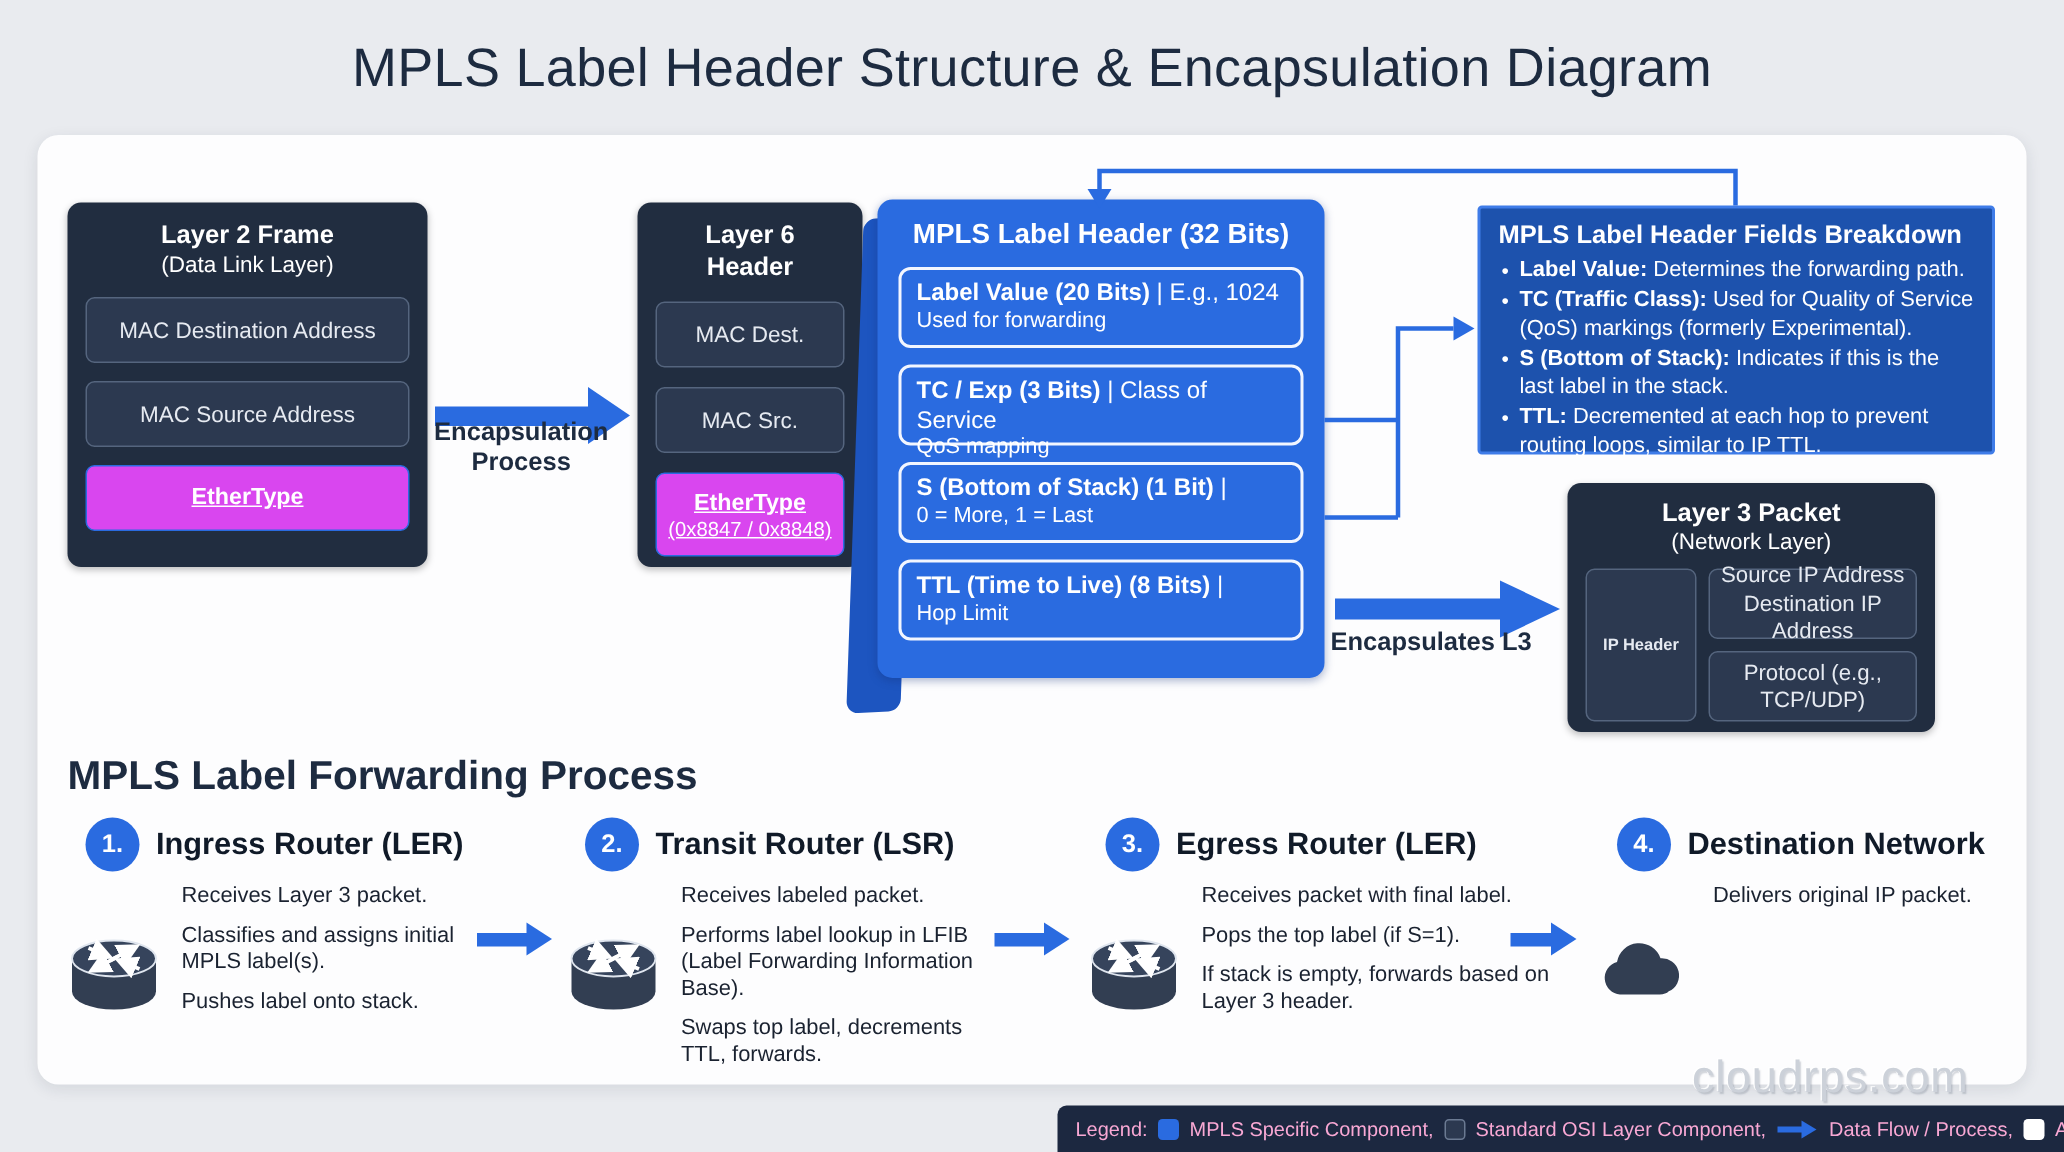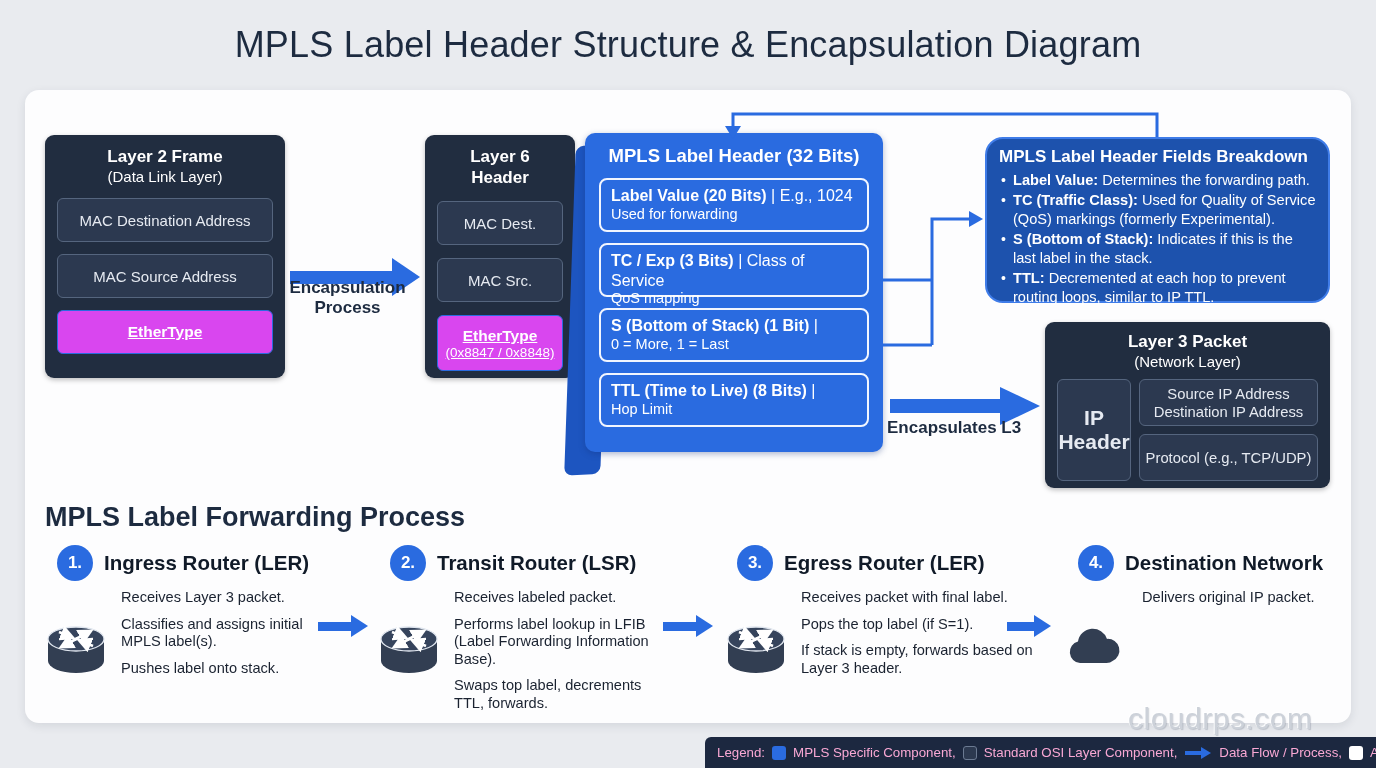--- a/index.html
+++ b/index.html
@@ -64,32 +64,32 @@
   .mpls-field {
     border:2px solid #f2f6ff; border-radius:8px; padding:6px 10px 7px 10px;
     margin-bottom:11px; height:54px;
   }
   .mpls-field .l1 { font-size:16px; line-height:1.22; }
   .mpls-field .l1 b { font-weight:bold; }
   .mpls-field .l2 { font-size:14.5px; line-height:1.2; }
   
   .breakdown {
     position:absolute; left:960px; top:47px; width:345px; height:166px;
-    background:#1d52ad; border:2px solid #3f7ce8; border-radius:18px;
+    background:#1d52ad; border:2px solid #3f7ce8; border-radius:3px;
     color:#fff; padding:8px 12px 6px 12px;
   }
   .breakdown-title { font-size:17px; font-weight:bold; margin-bottom:4px; }
   .breakdown ul { list-style:none; }
   .breakdown li { font-size:14.6px; line-height:1.34; padding-left:14px; position:relative; }
   .breakdown li::before { content:"•"; position:absolute; left:2px; top:0; font-size:14px; }
   .breakdown li b { font-weight:bold; }
   
-  .l3packet { left:1020px; top:232px; width:285px; height:166px; padding:10px 12px; }
+  .l3packet { left:1020px; top:232px; width:245px; height:166px; padding:10px 12px; }
   .l3row { display:flex; gap:8px; margin-top:8px; }
-  .ipheader-box { width:74px; height:102px; font-weight:bold; font-size:21px; }
+  .ipheader-box { width:74px; height:102px; font-weight:bold; font-size:11px; }
   .l3col { display:flex; flex-direction:column; gap:8px; flex:1; }
   .l3col .slate-item { height:47px; font-size:14.8px; line-height:1.25; }
   
   .connectors { position:absolute; left:0; top:0; width:1326px; height:633px; pointer-events:none; }
   .encapl3-label { position:absolute; left:862px; top:328px; width:140px;
     font-weight:bold; font-size:17px; color:#1d2b40; }
   
   .process-title { position:absolute; left:20px; top:412px; font-size:27px; font-weight:bold; color:#1d2b40; }
   .step { position:absolute; top:455px; }
   .step-head { display:flex; align-items:center; gap:11px; }

